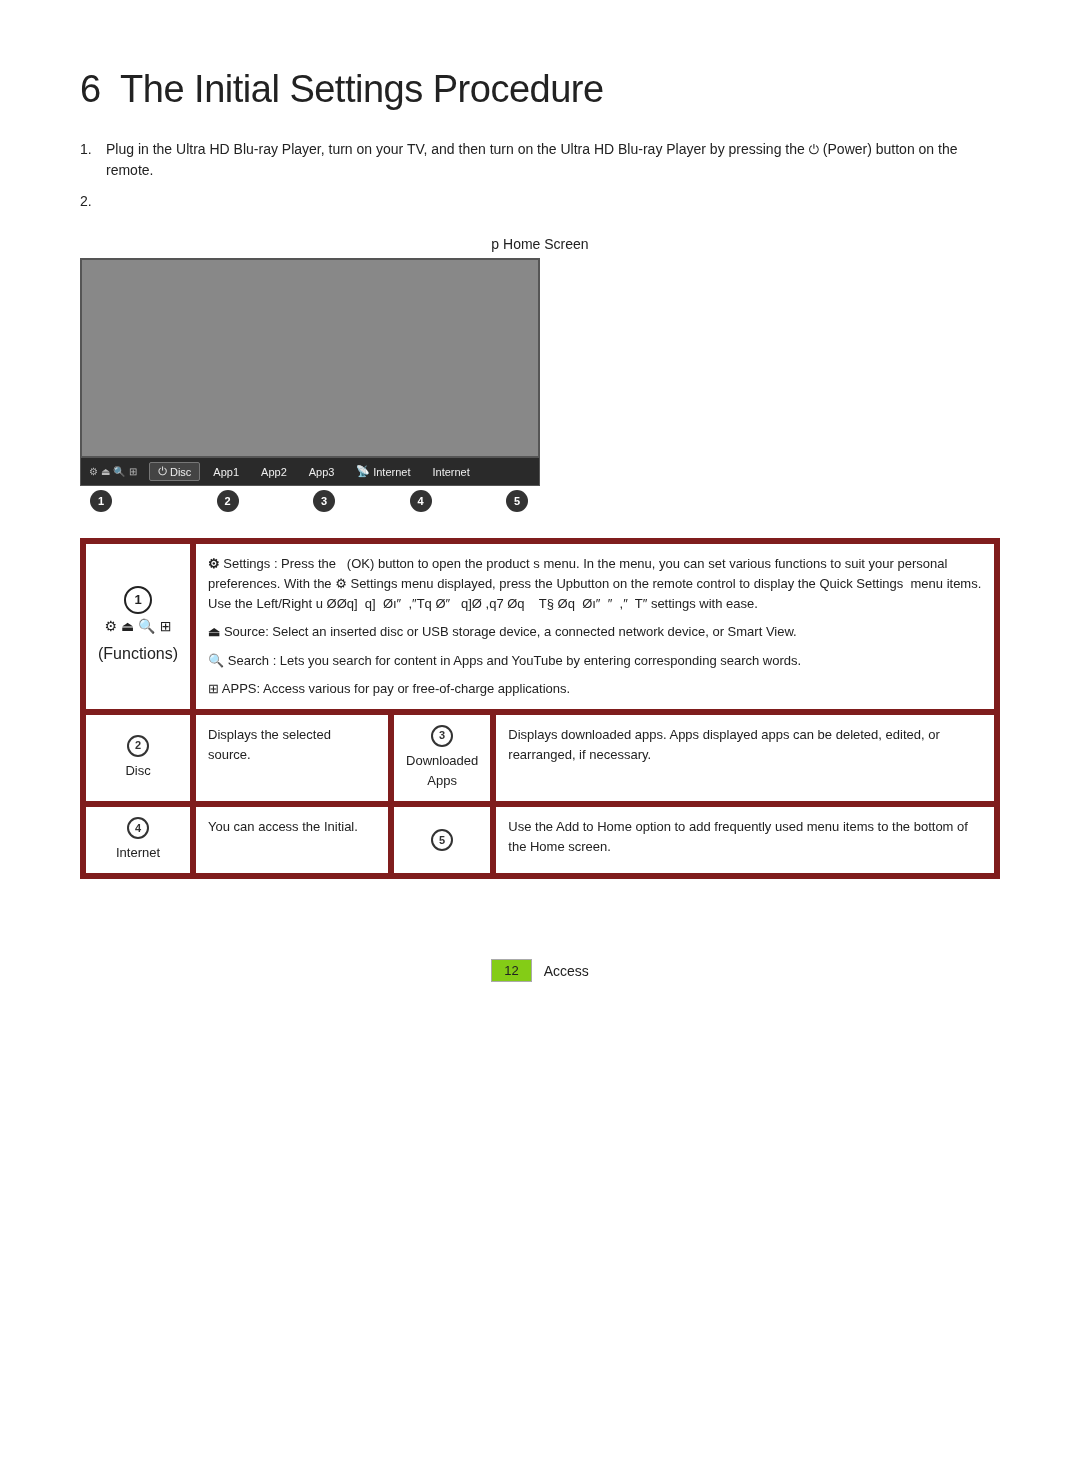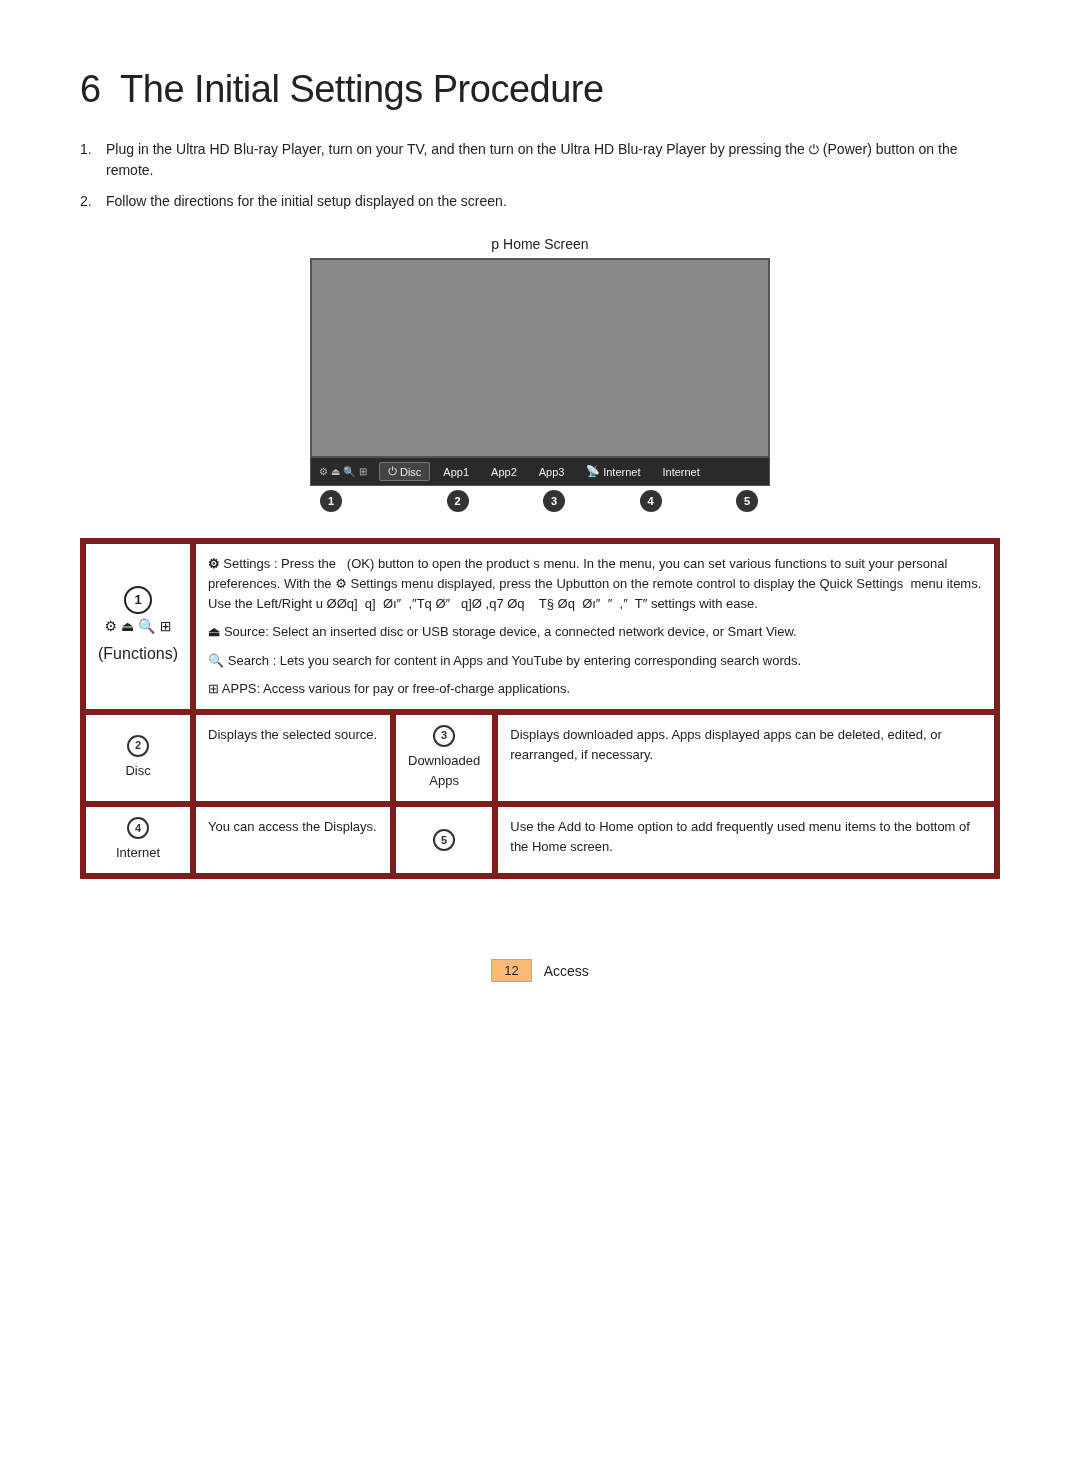--- a/index.html
+++ b/index.html
@@ -42,21 +42,20 @@
 
     .home-screen-label {
       text-align: center;
       margin-bottom: 6px;
       font-size: 14px;
     }
 
     .home-screen-container {
       display: flex;
       flex-direction: column;
-      align-items: center;
       margin-bottom: 8px;
     }
 
     .tv-screen {
       width: 460px;
       background: #888;
       height: 200px;
       border: 2px solid #555;
       position: relative;
     }
@@ -200,41 +199,40 @@
       display: flex;
       justify-content: center;
       align-items: center;
       gap: 12px;
       margin-top: 80px;
     }
     .footer-box {
       border: 1px solid #aaa;
       padding: 3px 12px;
       font-size: 13px;
-      background: #fdba74;
+      background: #84cc16;
     }
   </style>
 </head>
 <body>
 
 <h1 class="page-title">
   <span class="chapter-num">6</span>&nbsp;
   <span>The Initial Settings Procedure</span>
 </h1>
 
 <ol class="intro-list">
   <li>
     <span class="num">1.</span>
     <span>
       Plug in the Ultra HD Blu-ray Player, turn on your TV, and then turn on the Ultra HD Blu-ray Player by pressing the <span style="font-size:13px;">⏻</span> (Power) button on the remote.
     </span>
   </li>
   <li>
     <span class="num">2.</span>
-    <span>Follow the directions for the initial setup displayed on the screen.</span>
   </li>
 </ol>
 
 <div class="home-screen-container">
   <div class="home-screen-label">p  Home Screen</div>
 
   <div class="tv-screen"></div>
 
   <div class="tv-taskbar">
     <div class="icons-group">
@@ -330,21 +328,21 @@
   </tr>
 
   <tr>
     <td class="big-num-cell">
       <div style="display:flex;flex-direction:column;align-items:center;gap:4px;">
         <div class="circle-num-outline">4</div>
         <span>Internet</span>
       </div>
     </td>
     <td>
-      <span>You can access the Displays.</span>
+      <span>You can access the Initial.</span>
     </td>
     <td class="big-num-cell">
       <div style="display:flex;flex-direction:column;align-items:center;gap:4px;">
         <div class="circle-num-outline">5</div>
       </div>
     </td>
     <td>
       <span>Use the Add to Home option to add frequently used menu items to the bottom of the Home screen.</span>
     </td>
   </tr>

